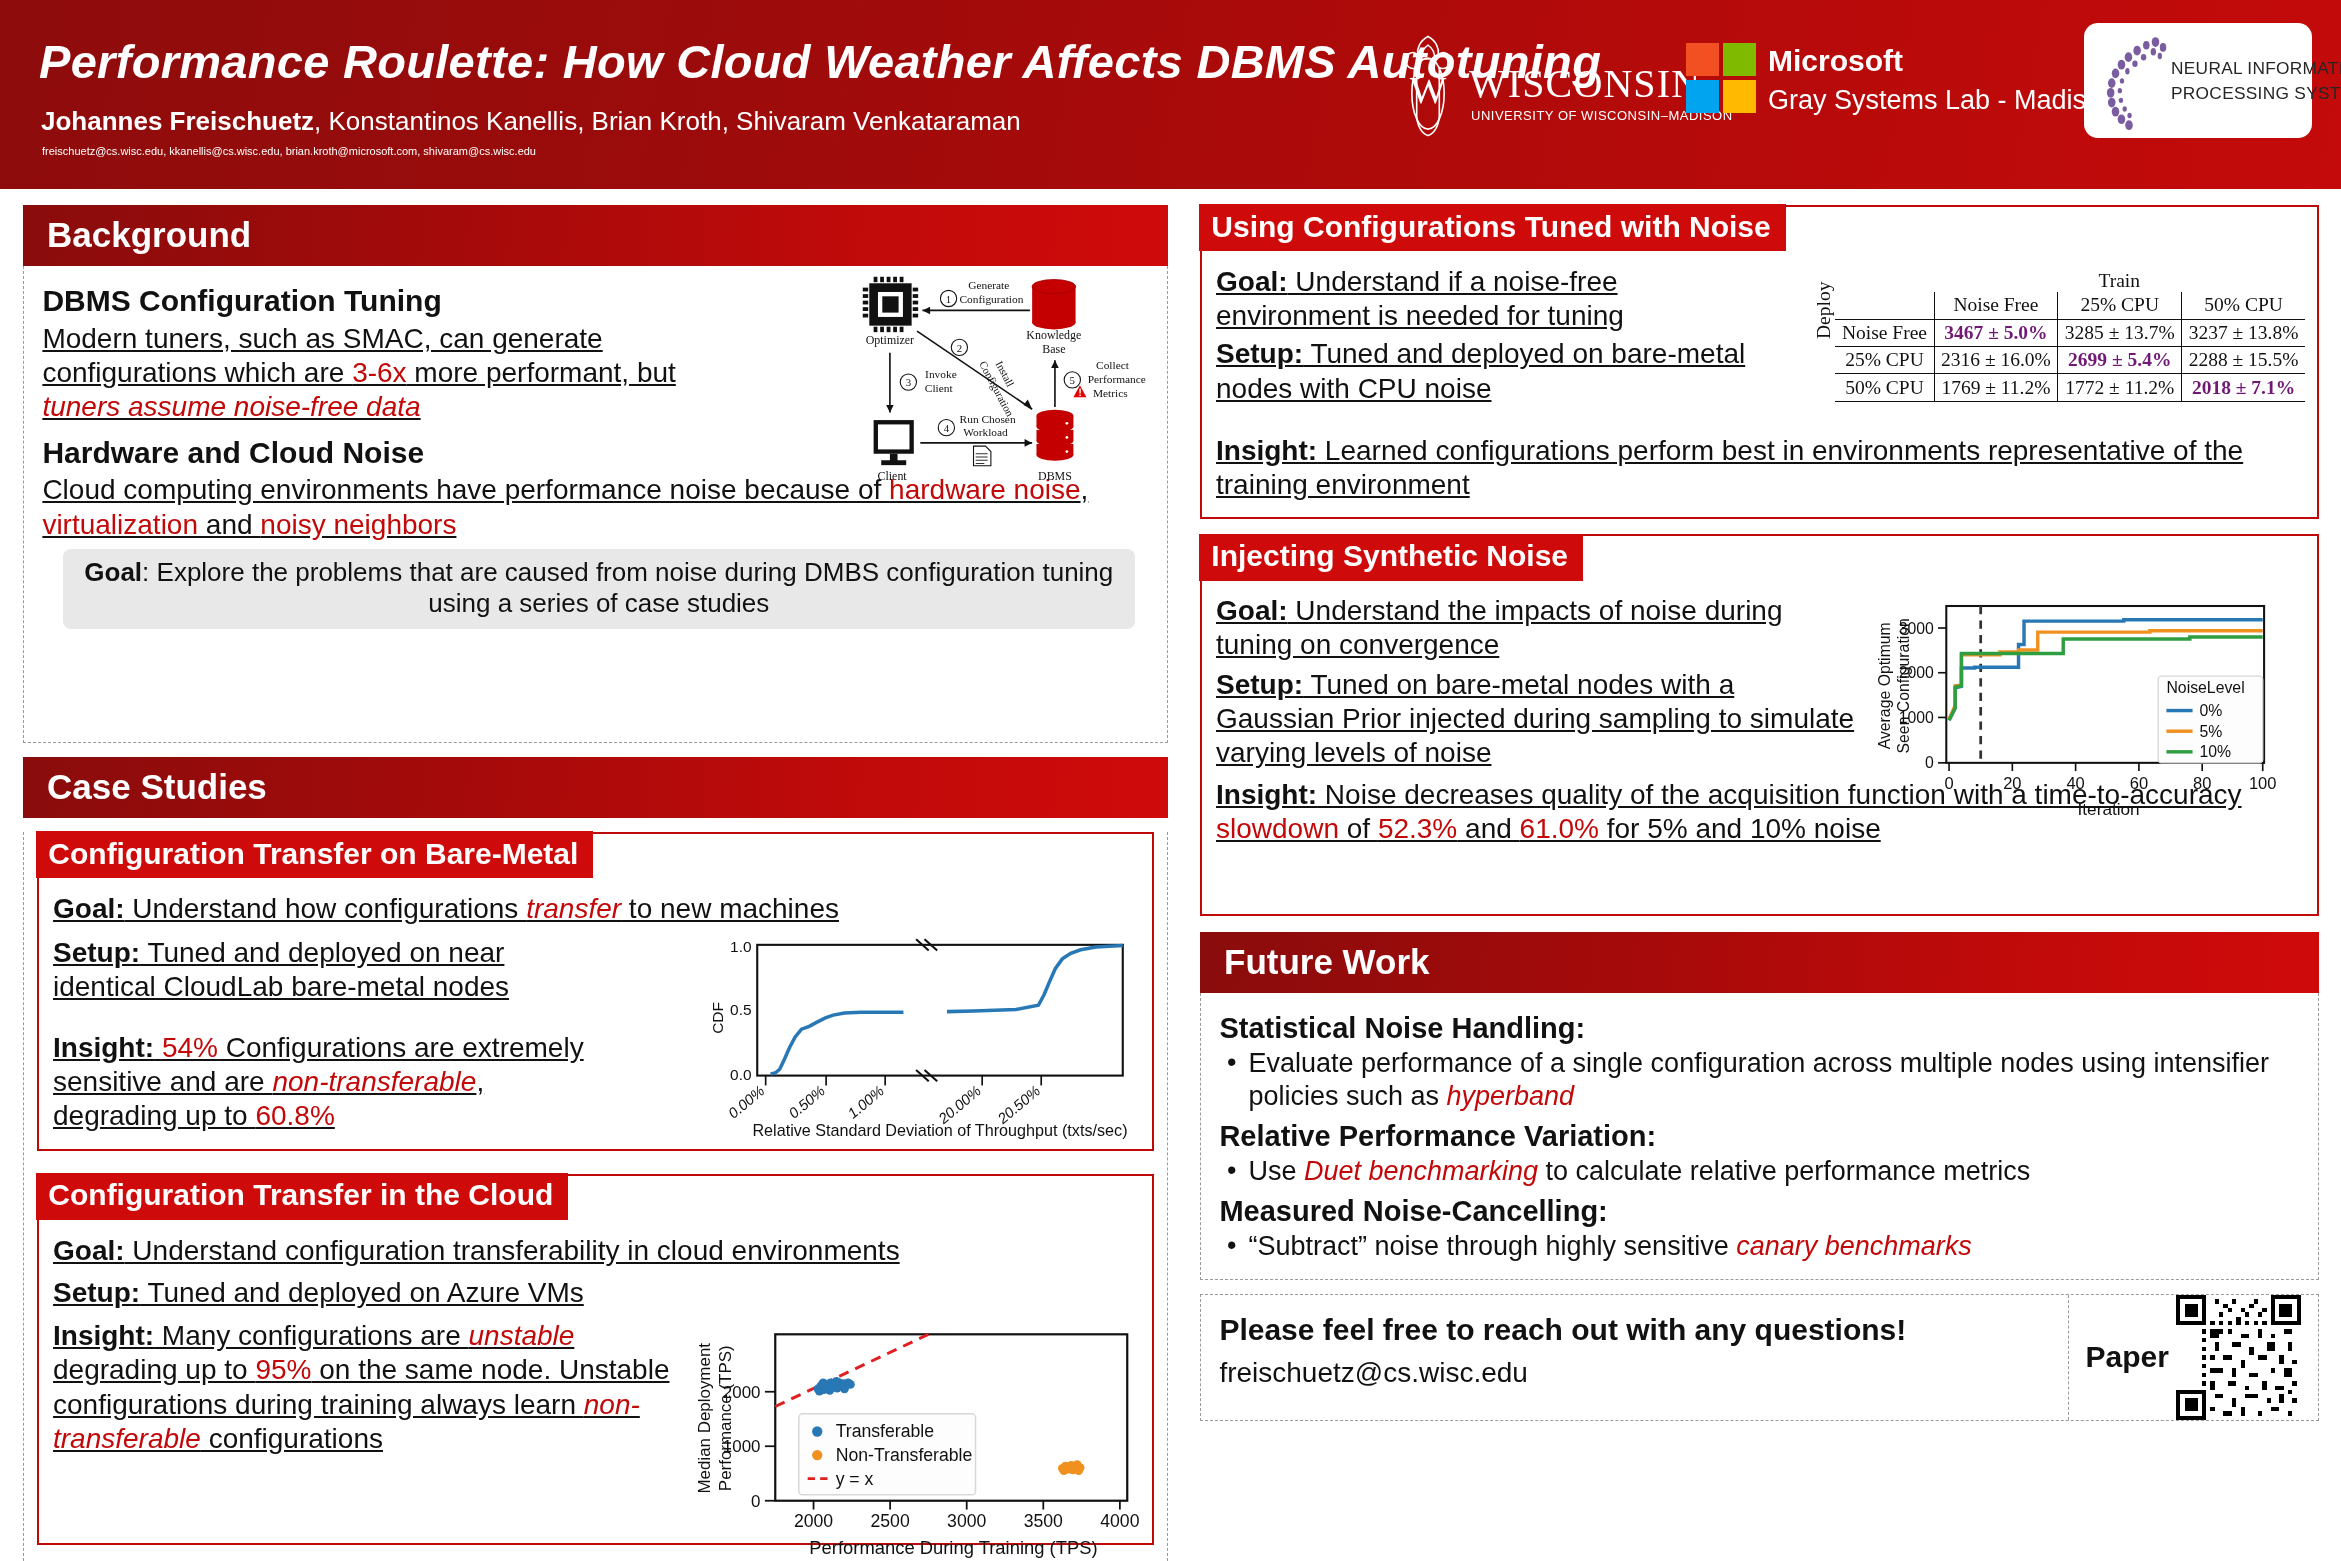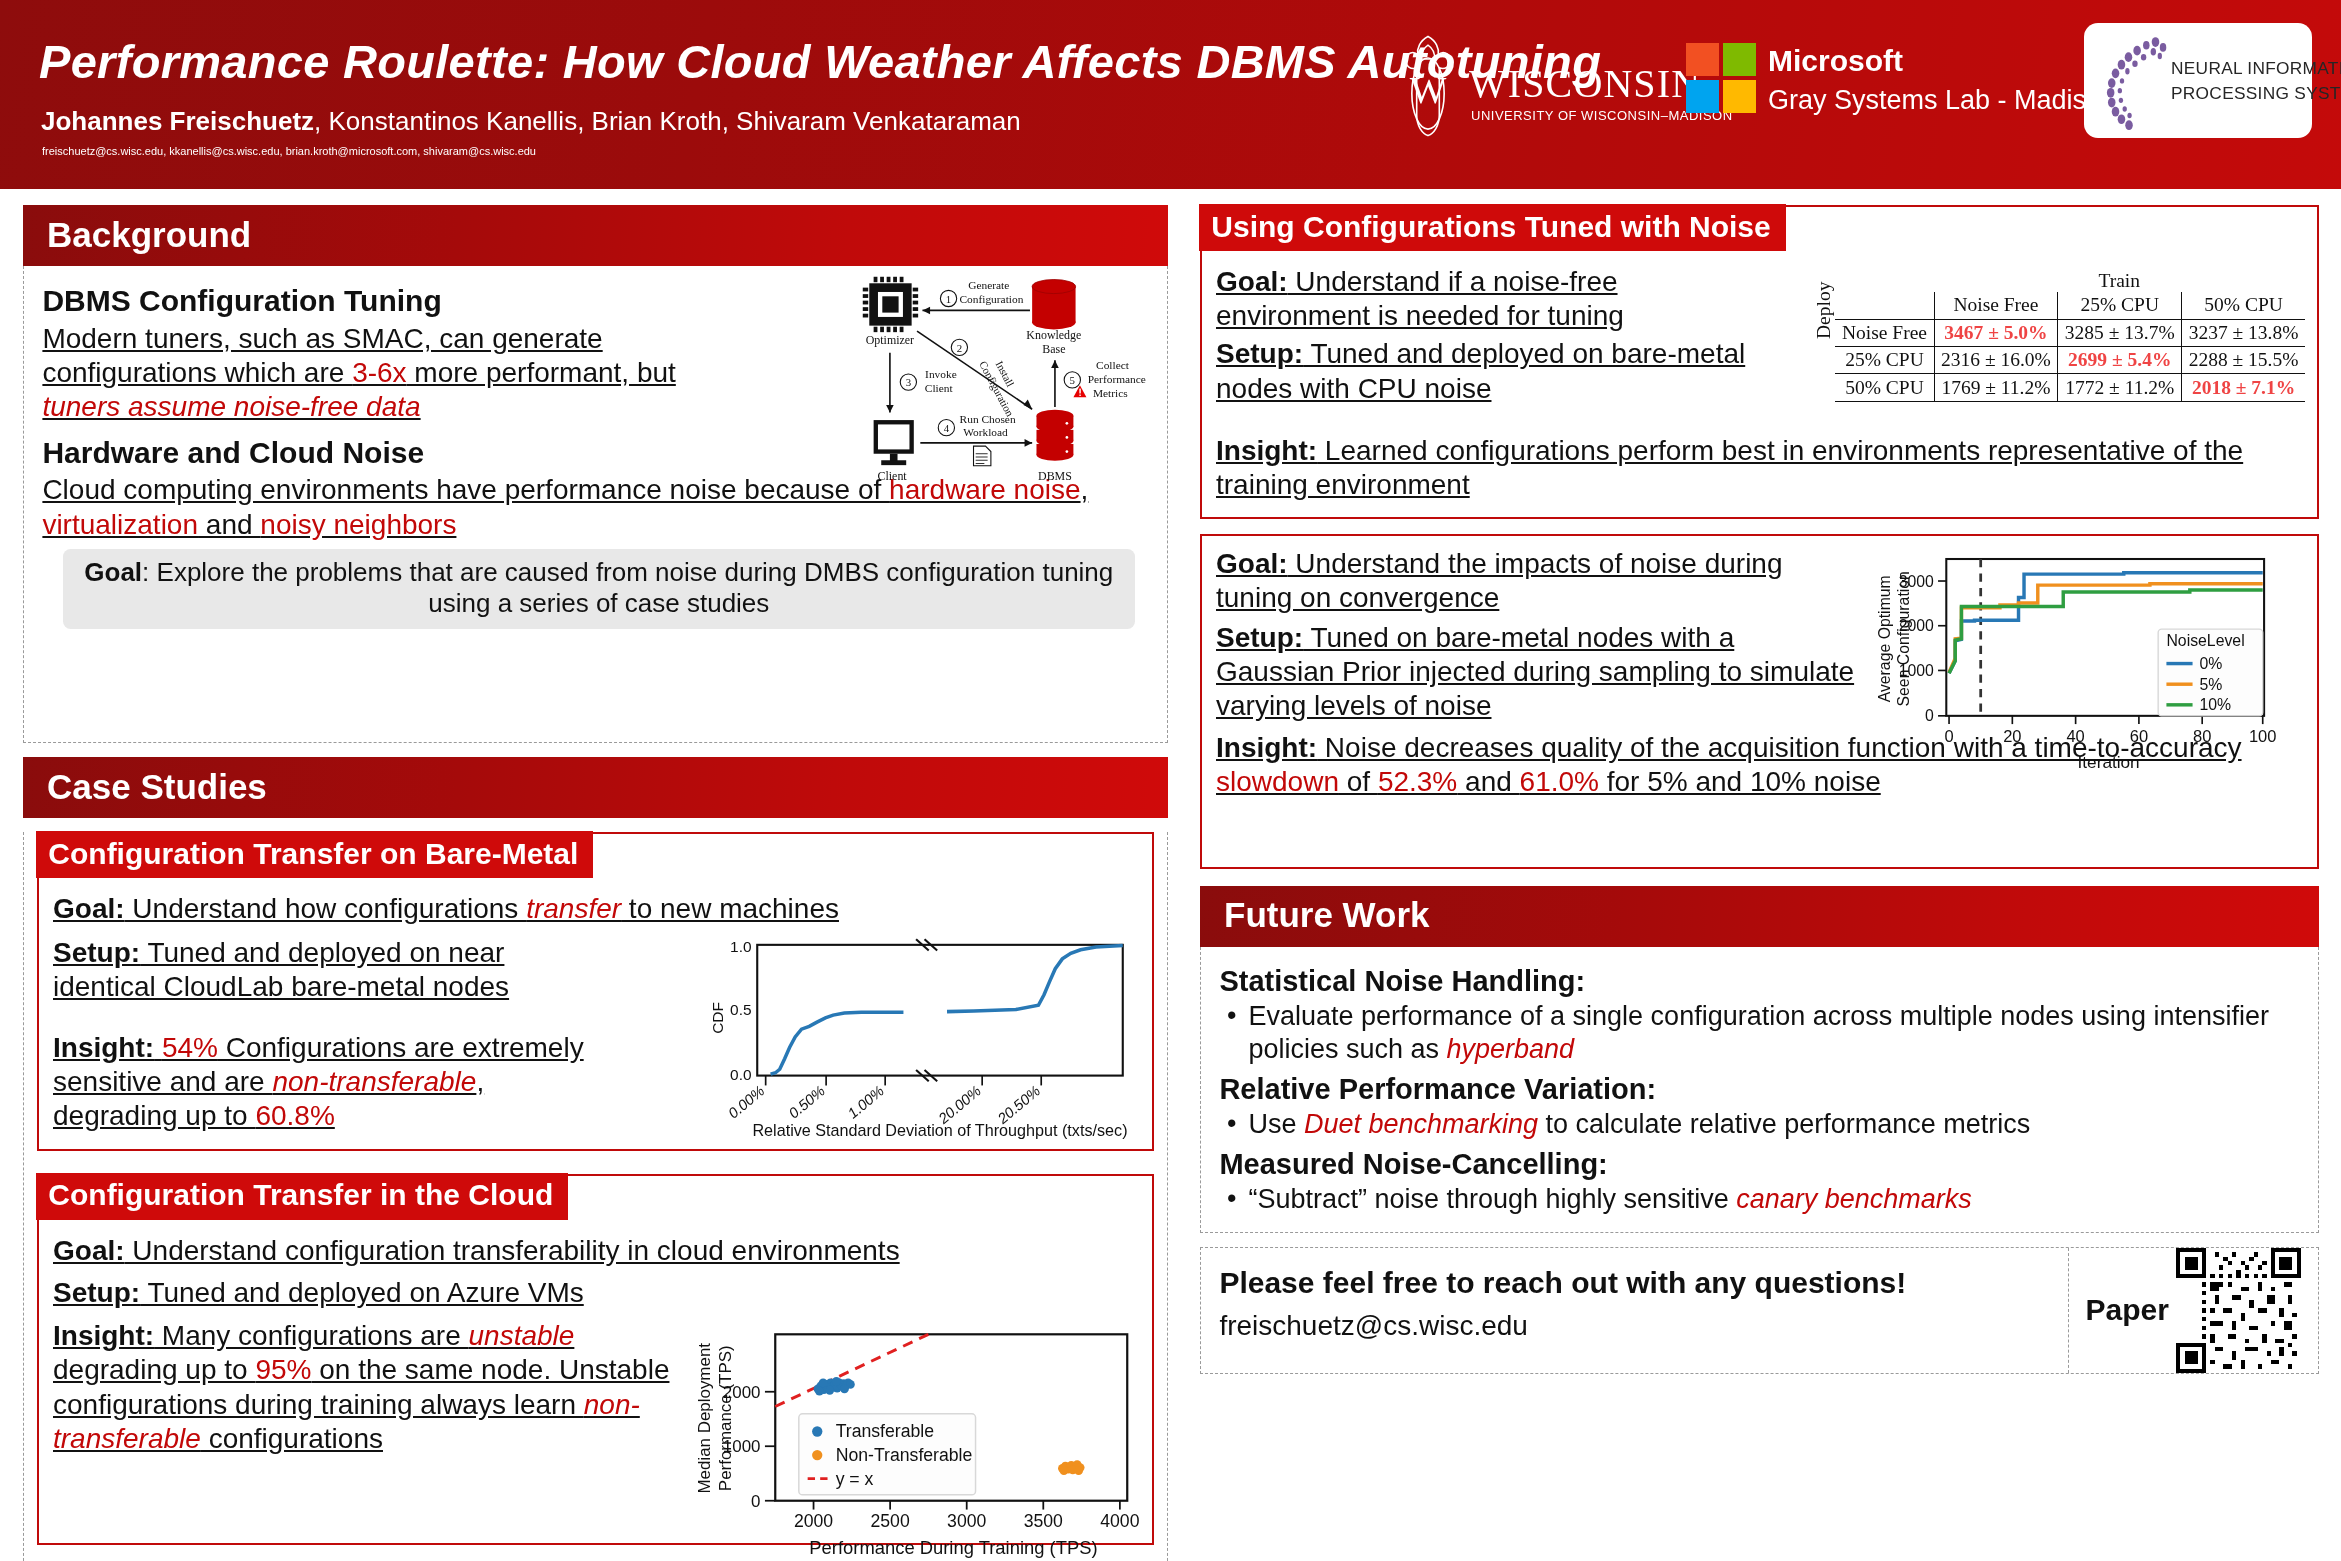--- a/index.html
+++ b/index.html
@@ -105,21 +105,21 @@
   
   .chart-wrap { position:absolute; }
   svg { display:block; }
 
   
   .ntable { border-collapse:collapse; font-family:"Liberation Serif", serif; }
   .ntable td, .ntable th { font-size:19.5px; padding:2.2px 6.5px; text-align:center; color:#111; font-weight:400;}
   .ntable .vline-l { border-left:1.1px solid #111; }
   .ntable .hline-t { border-top:1.1px solid #111; }
   .ntable .hline-b { border-bottom:1.1px solid #111; }
-  .ntable .bold-red { color:#ef4444; font-weight:700;text-align:center; }
+  .ntable .bold-red { color:#701a75; font-weight:700;text-align:center; }
   .tbl-train { font-size:19.5px; text-align:center; font-family:"Liberation Serif", serif; color:#111;}
   .tbl-deploy {
     font-family:"Liberation Serif", serif; font-size:19.5px; color:#111;
     writing-mode:vertical-rl; transform:rotate(180deg);
   }
 
   
   .fw h4 { font-size:29px; font-weight:700; color:#111; margin:7.6px 0 2.2px 0; }
   .fw ul { list-style:none; margin:0 0 4.3px 0; }
   .fw li { font-size:27px; color:#111; line-height:1.2; padding-left:29px; position:relative; }
@@ -525,20 +525,23 @@
         </div>
       </div>
 
       <p class="body" style="width:531px; margin-top:9.8px;"><b>Goal:</b><span> Understand if a noise-free environment is needed for tuning</span></p>
       <p class="body" style="width:531px; margin-top:4.3px;"><b>Setup:</b><span> Tuned and deployed on bare-metal nodes with CPU noise</span></p>
       <p class="body" style="width:1052px; margin-top:28px;"><b>Insight:</b><span> Learned configurations perform best in environments representative of the training environment</span></p>
     </div>
   </div>
 
   <div class="card" style="margin:15px 0 0 0;">
+    <div class="card-hdr">
+      <span>Injecting Synthetic Noise</span>
+    </div>
     <div class="card-body" style="min-height:331px;">
 
       <div class="chart-wrap" style="right:-4.3px; top:12px;">
         <svg viewBox="0 0 620 330" width="466" height="227">
           <rect x="104" y="16" width="462" height="228" fill="none" stroke="#111" stroke-width="3"></rect>
 
           <g stroke="#111" stroke-width="2.4">
             <line x1="92" y1="244" x2="104" y2="244"></line>
             <line x1="92" y1="178" x2="104" y2="178"></line>
             <line x1="92" y1="113" x2="104" y2="113"></line>

